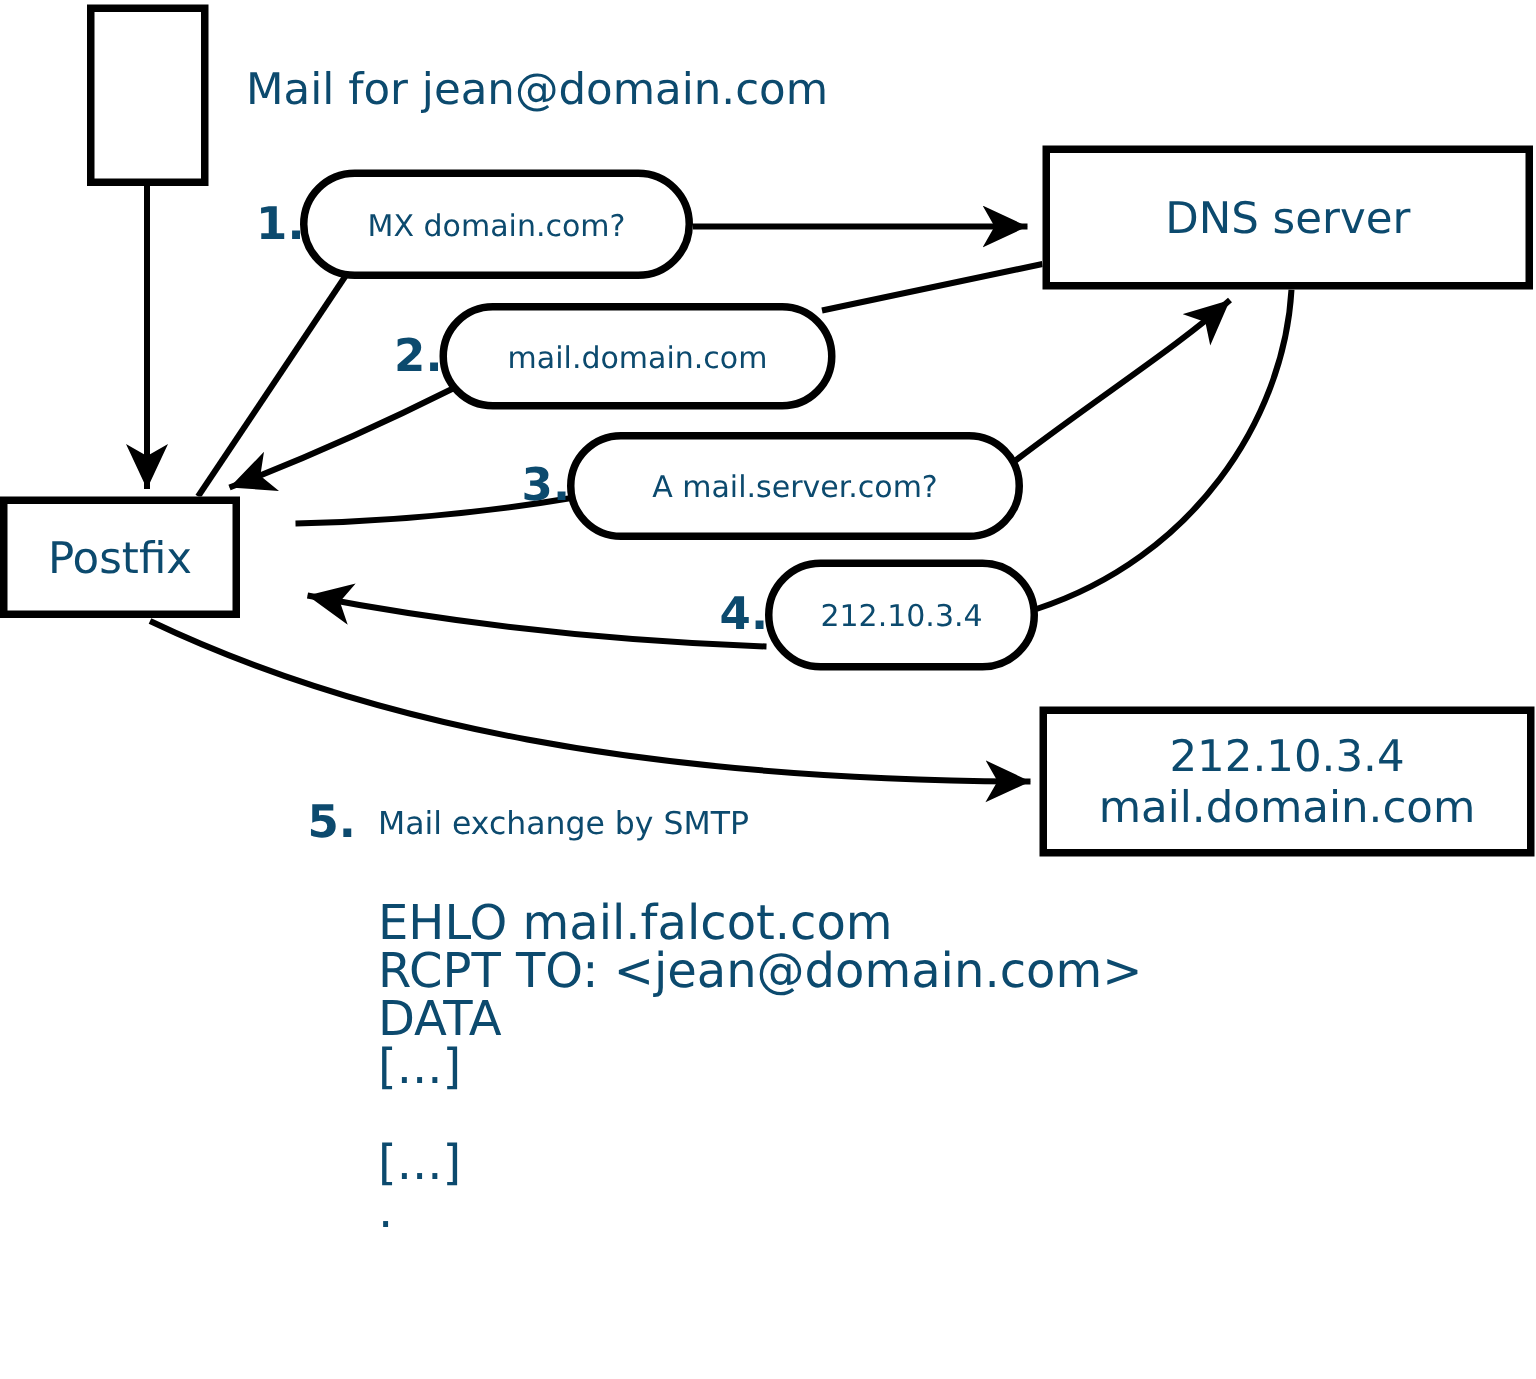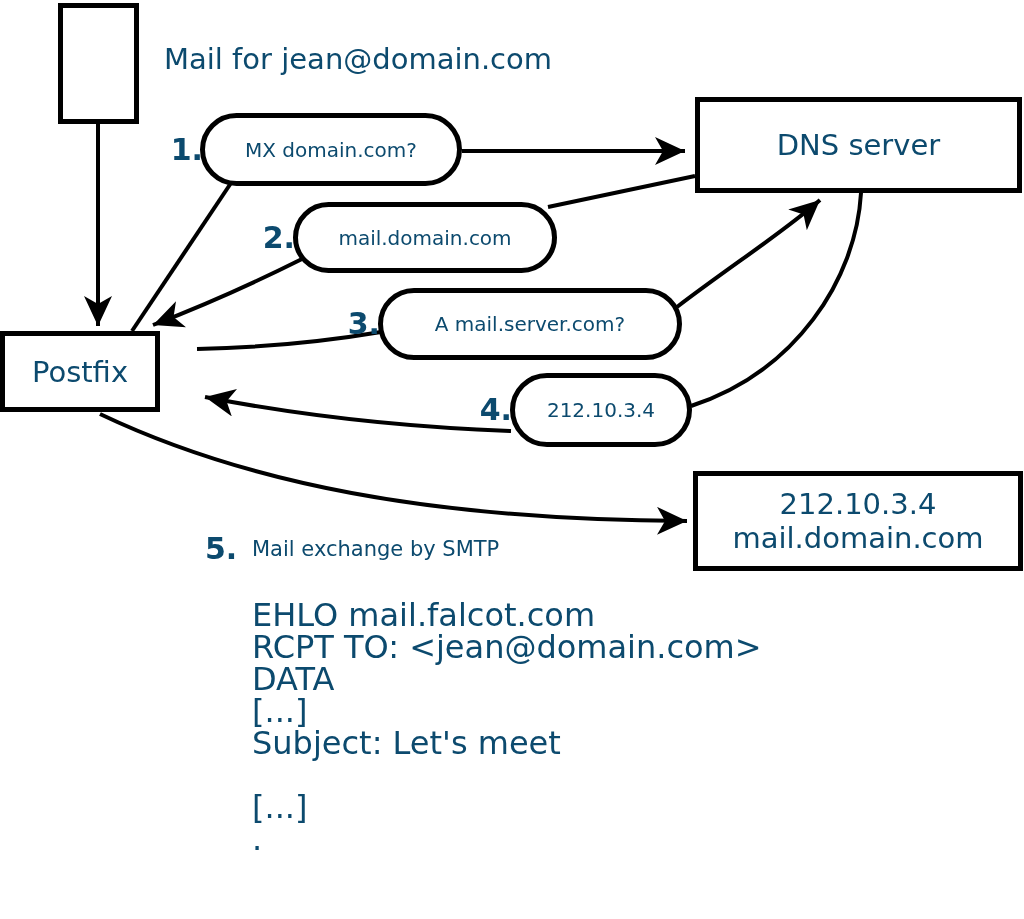--- a/index.html
+++ b/index.html
@@ -154,19 +154,18 @@
   </div>
 
   <div class="num n5">5.</div>
   <div class="step5-label">Mail exchange by SMTP</div>
 
   <div class="smtp">
     <div class="smtp-line">EHLO mail.falcot.com</div>
     <div class="smtp-line">RCPT TO: &lt;jean@domain.com&gt;</div>
     <div class="smtp-line">DATA</div>
     <div class="smtp-line">[...]</div>
-    <div class="smtp-line">Subject: Let's meet</div>
     <div class="smtp-line"></div>
     <div class="smtp-line">[...]</div>
     <div class="smtp-line">.</div>
   </div>
 
 </div>
 
 </body></html>

